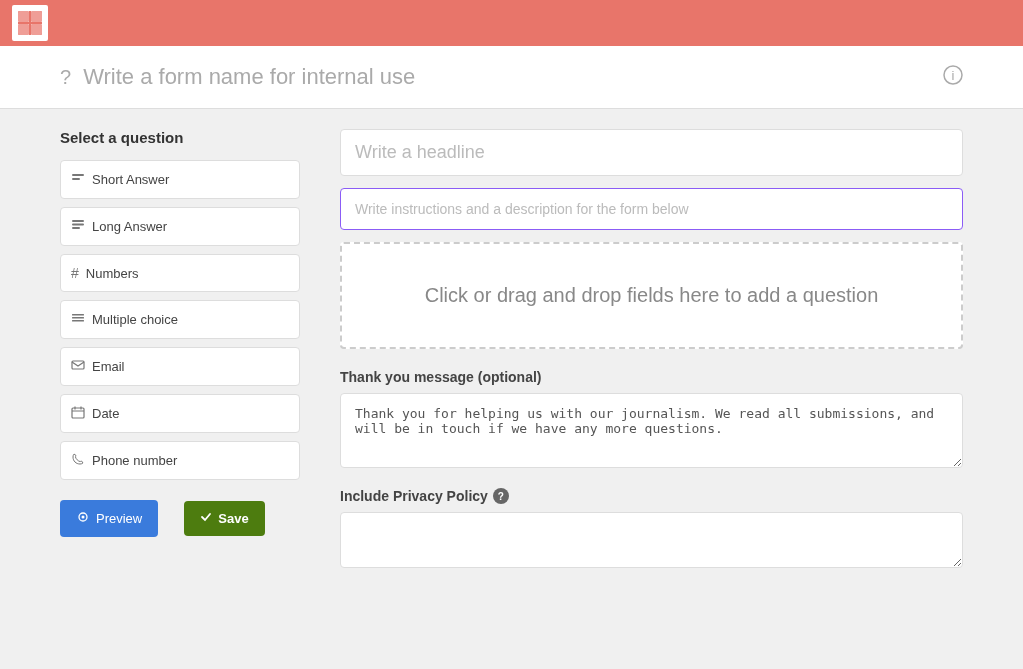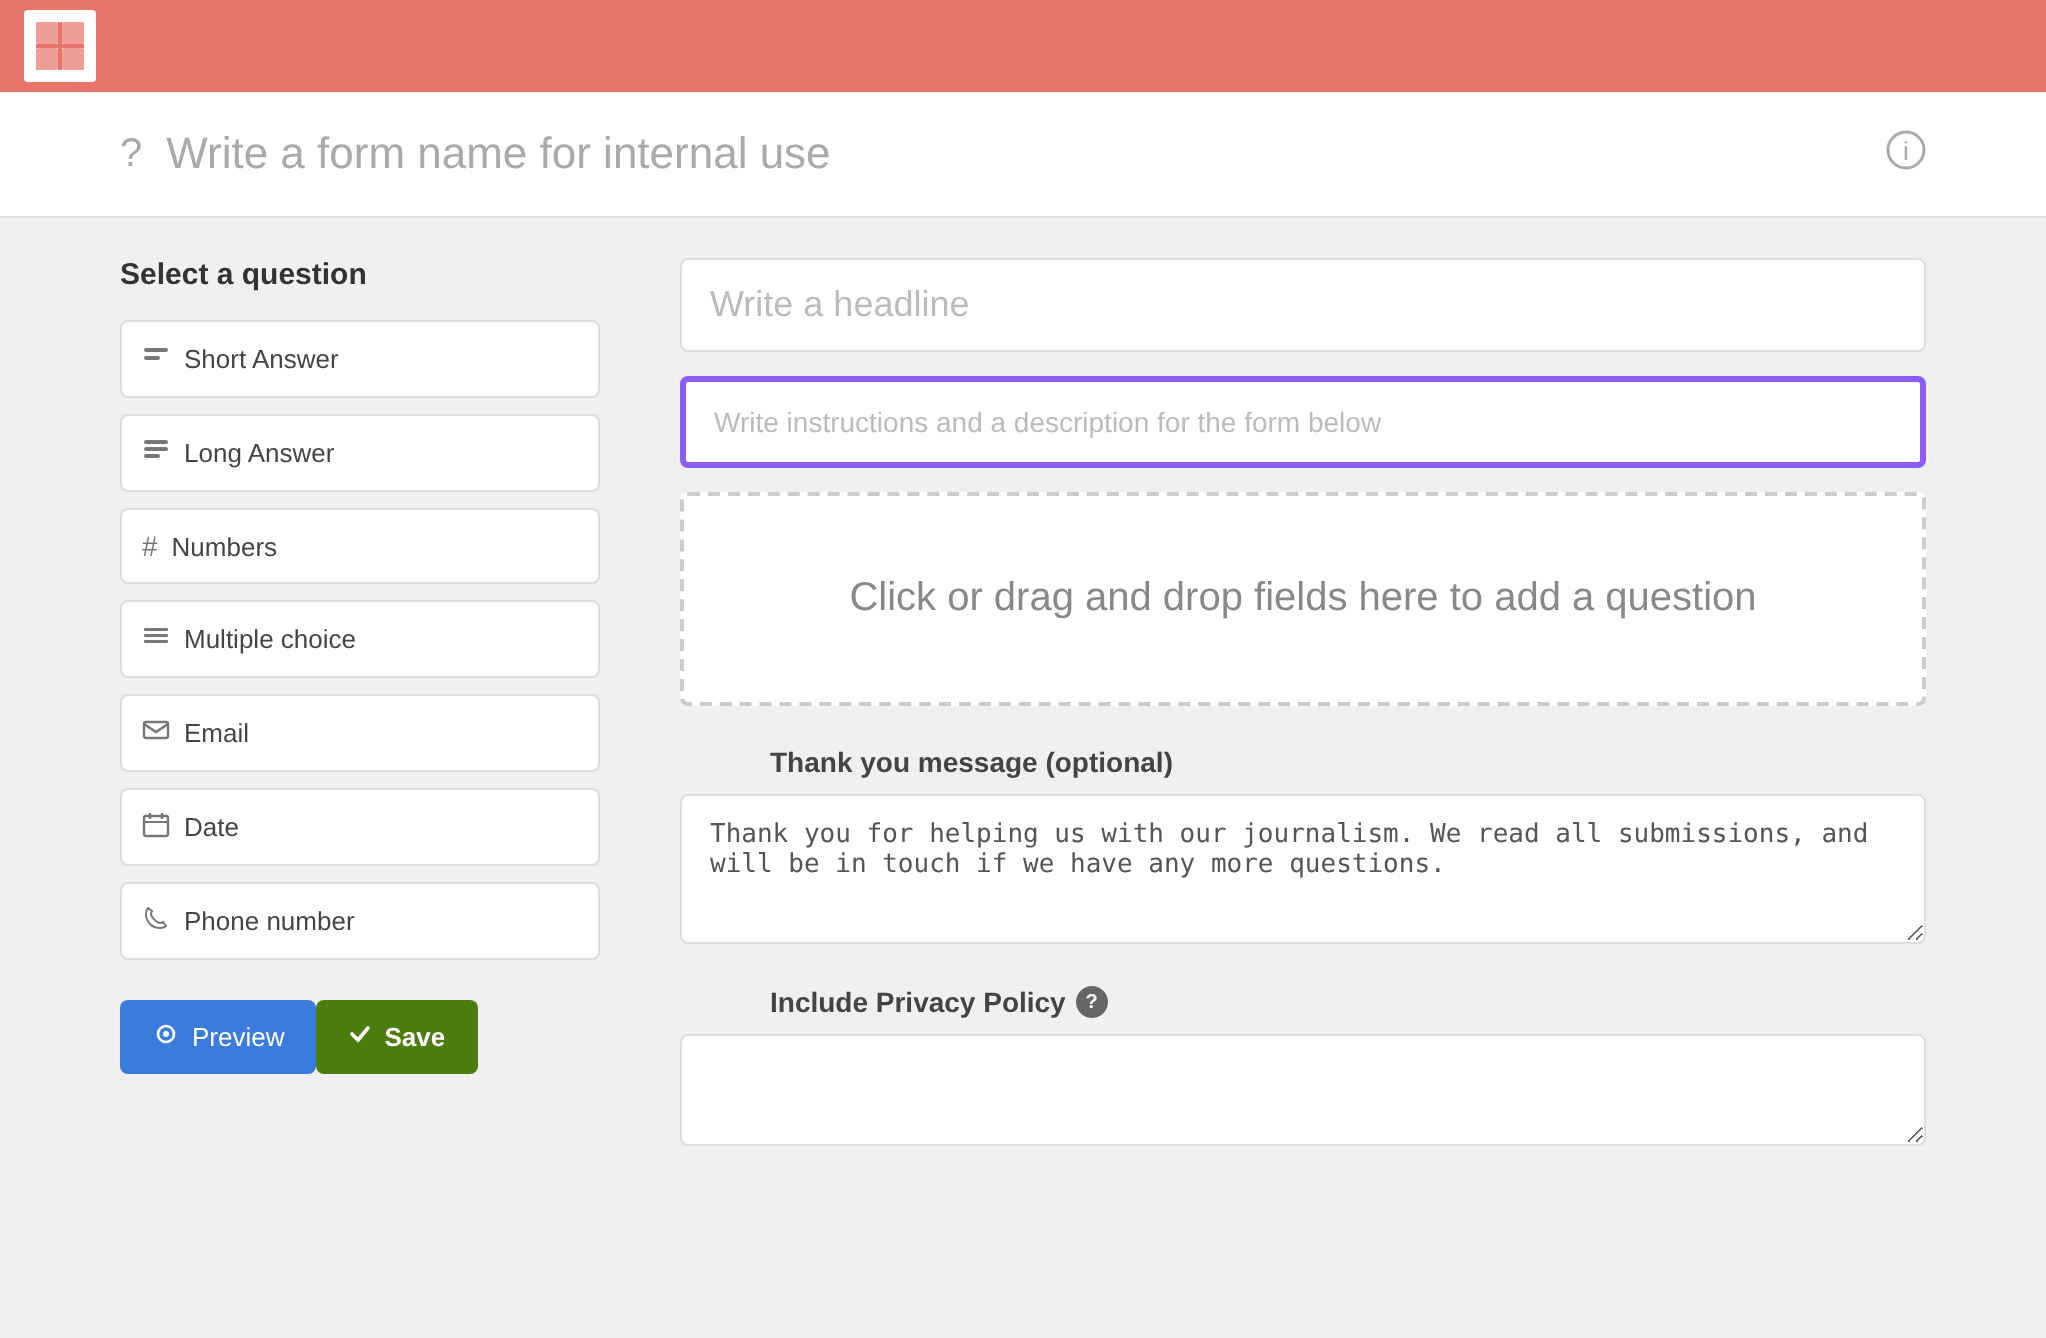--- a/index.html
+++ b/index.html
@@ -110,22 +110,23 @@
     }
 
     .question-btn .icon {
       font-size: 14px;
       color: #777;
       flex-shrink: 0;
     }
 
     .action-buttons {
       display: flex;
-      gap: 0;
+      gap: 26px;
       margin-top: 10px;
+      align-items: center;
     }
 
     .btn-preview {
       background: #3a7bdc;
       color: white;
       border: none;
       border-radius: 4px;
       padding: 10px 16px;
       font-size: 13px;
       cursor: pointer;
@@ -166,21 +167,21 @@
       outline: none;
     }
 
     .headline-input::placeholder {
       color: #bbb;
     }
 
     .description-input {
       width: 100%;
       padding: 12px 14px;
-      border: 3px solid #8b5cf6;
+      border: 1px solid #8b5cf6;
       border-radius: 4px;
       font-size: 14px;
       color: #555;
       background: white;
       outline: none;
       resize: none;
     }
 
     .description-input::placeholder {
       color: #bbb;
@@ -206,21 +207,20 @@
     }
 
     .section-label {
       font-size: 14px;
       font-weight: bold;
       color: #444;
       margin-bottom: 8px;
       display: flex;
       align-items: flex-start;
       gap: 5px;
-      margin-left: 45px;
     }
 
     .thank-you-textarea {
       width: 100%;
       padding: 12px 14px;
       border: 1px solid #ddd;
       border-radius: 4px;
       font-size: 13px;
       color: #555;
       background: white;

